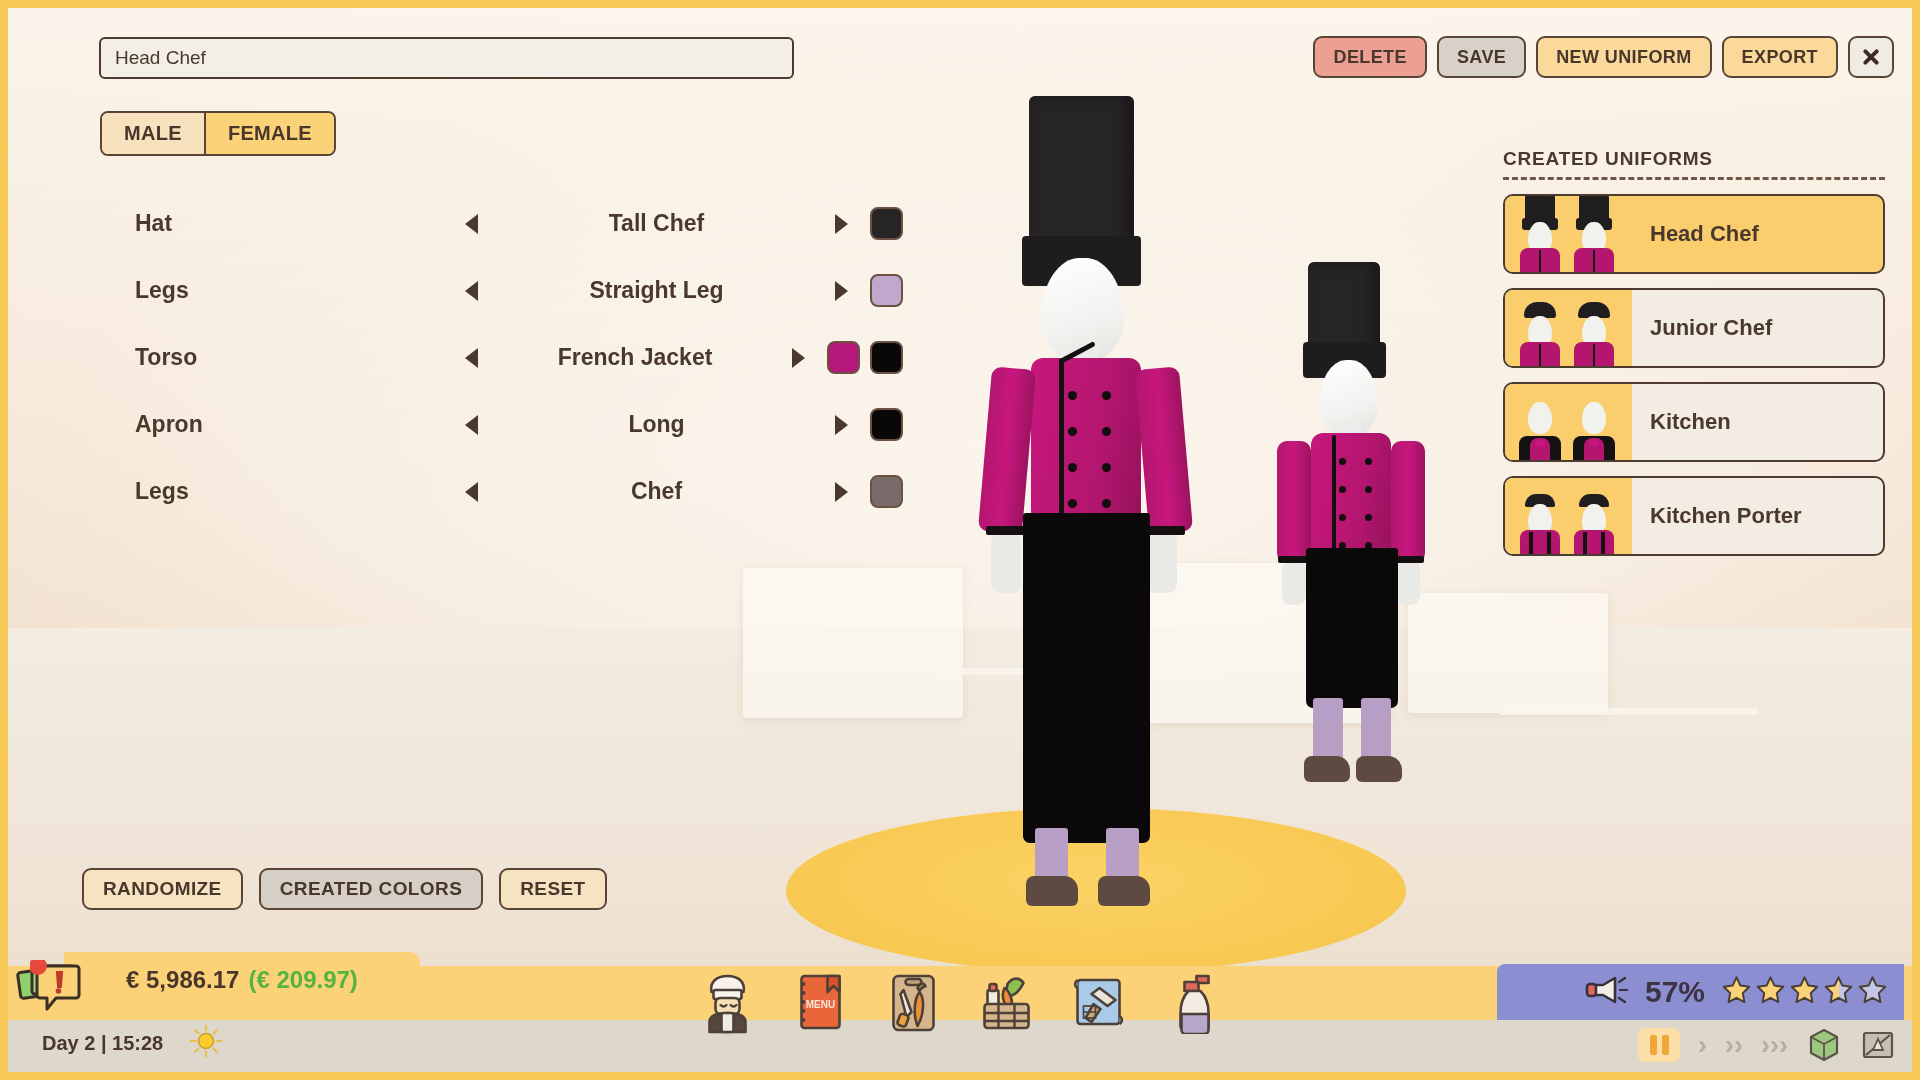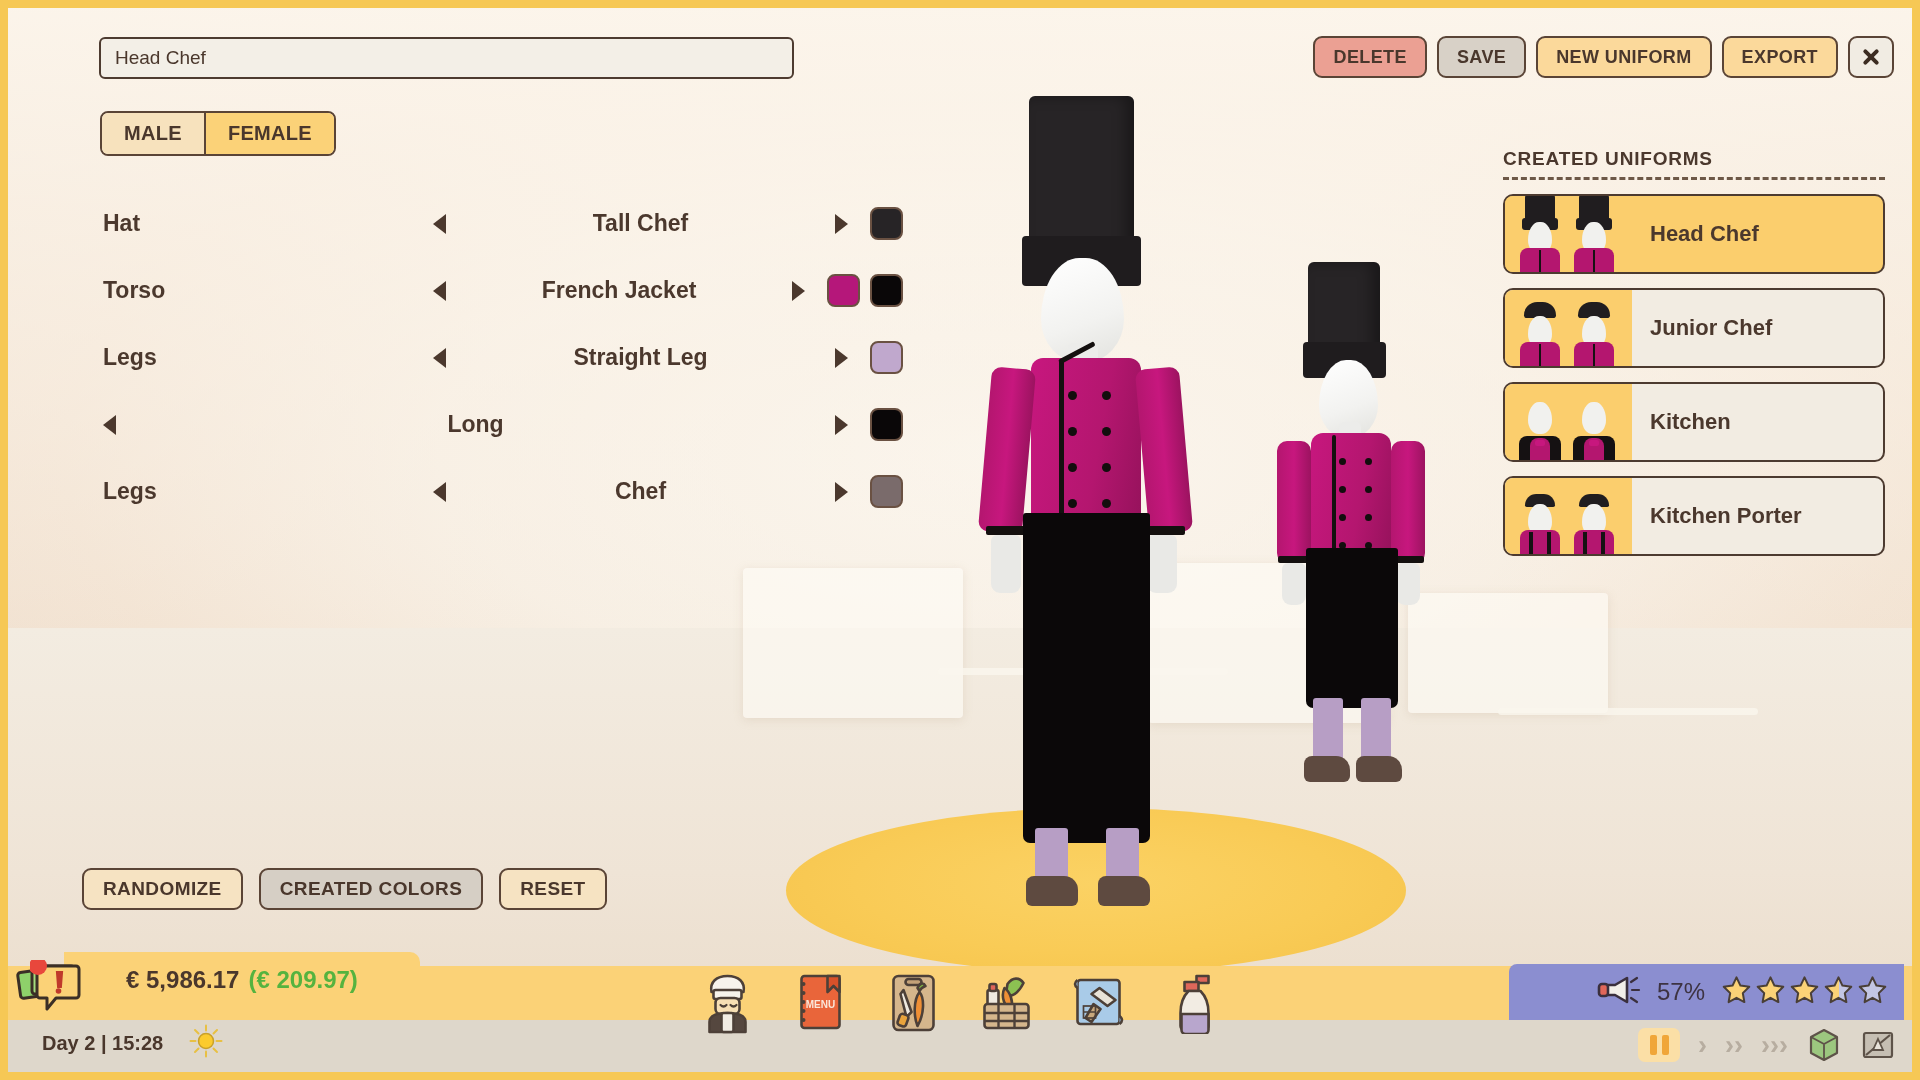--- a/index.html
+++ b/index.html
@@ -117,21 +117,21 @@
     padding: 9px 22px; font-size: 20px; font-weight: 700; color: #4a372c;
     background: #f7e2bd; cursor: pointer; letter-spacing: .3px;
     font-family: "Liberation Sans", sans-serif;
   }
   .gbtn + .gbtn { border-left: 2px solid #5a4436; }
   .gbtn.active { background: #fbd278; }
 
   
   .options { position: absolute; left: 95px; top: 182px; width: 800px; }
   .orow { display: flex; align-items: center; height: 67px; }
-  .olabel { width: 330px; font-size: 23px; font-weight: 700; color: #4b382d; }
+  .olabel { width: 330px; font-size: 23px; font-weight: 700; color: #4b382d; margin-left: 32px; }
   .oarrow {
     width: 0; height: 0; cursor: pointer;
     border-top: 10px solid transparent; border-bottom: 10px solid transparent;
   }
   .oarrow.left  { border-right: 13px solid #4b382d; }
   .oarrow.right { border-left: 13px solid #4b382d; }
   .ovalue {
     flex: 1; text-align: center; font-size: 23px; font-weight: 700; color: #4b382d;
   }
   .swatches { display: flex; gap: 10px; margin-left: 22px; }
@@ -206,21 +206,21 @@
   .tool { width: 60px; height: 66px; cursor: pointer; position: relative; }
 
   .review-pill {
     position: absolute; right: 8px; bottom: 52px; height: 56px;
     background: #8b8ed0; border-radius: 8px 0 0 0;
     display: flex; align-items: center; gap: 16px; padding: 0 16px 0 88px;
   }
   .notif {
     position: absolute; left: 22px; bottom: 58px; width: 56px; height: 54px; cursor: pointer;
   }
-  .mega-pct { font-size: 24px; font-weight: 400; color: #3d3342; }
+  .mega-pct { font-size: 30px; font-weight: 700; color: #3d3342; }
   .stars { display: flex; gap: 3px; }
   .speed-row {
     position: absolute; right: 16px; bottom: 6px; height: 42px;
     display: flex; align-items: center; gap: 18px;
   }
   .pausebtn {
     width: 42px; height: 34px; background: #fbdfa6; border-radius: 7px;
     display: flex; align-items: center; justify-content: center; gap: 5px; cursor: pointer;
   }
   .pausebtn i { display: block; width: 7px; height: 20px; background: #f0a63a; border-radius: 2px; }
@@ -321,39 +321,40 @@
         <div class="orow">
           <div class="olabel">Hat</div>
           <div class="oarrow left"></div>
           <div class="ovalue">Tall Chef</div>
           <div class="oarrow right"></div>
           <div class="swatches">
             <div class="sw" style="background: rgb(39, 36, 38);"></div>
           </div>
         </div>
         <div class="orow">
+          <div class="olabel">Legs</div>
+          <div class="oarrow left"></div>
+          <div class="ovalue">Straight Leg</div>
+          <div class="oarrow right"></div>
+          <div class="swatches">
+            <div class="sw" style="background: rgb(192, 168, 205);"></div>
+          </div>
+        </div>
+        <div class="orow">
           <div class="olabel">Torso</div>
           <div class="oarrow left"></div>
           <div class="ovalue">French Jacket</div>
           <div class="oarrow right"></div>
           <div class="swatches">
             <div class="sw" style="background: rgb(181, 23, 122);"></div>
             <div class="sw" style="background: rgb(10, 7, 8);"></div>
           </div>
         </div>
         <div class="orow">
-          <div class="olabel">Legs</div>
-          <div class="oarrow left"></div>
-          <div class="ovalue">Straight Leg</div>
-          <div class="oarrow right"></div>
-          <div class="swatches">
-            <div class="sw" style="background: rgb(192, 168, 205);"></div>
-          </div>
-        </div>
-        <div class="orow">
+          <div class="olabel">Apron</div>
           <div class="oarrow left"></div>
           <div class="ovalue">Long</div>
           <div class="oarrow right"></div>
           <div class="swatches">
             <div class="sw" style="background: rgb(10, 7, 8);"></div>
           </div>
         </div>
         <div class="orow">
           <div class="olabel">Legs</div>
           <div class="oarrow left"></div>

